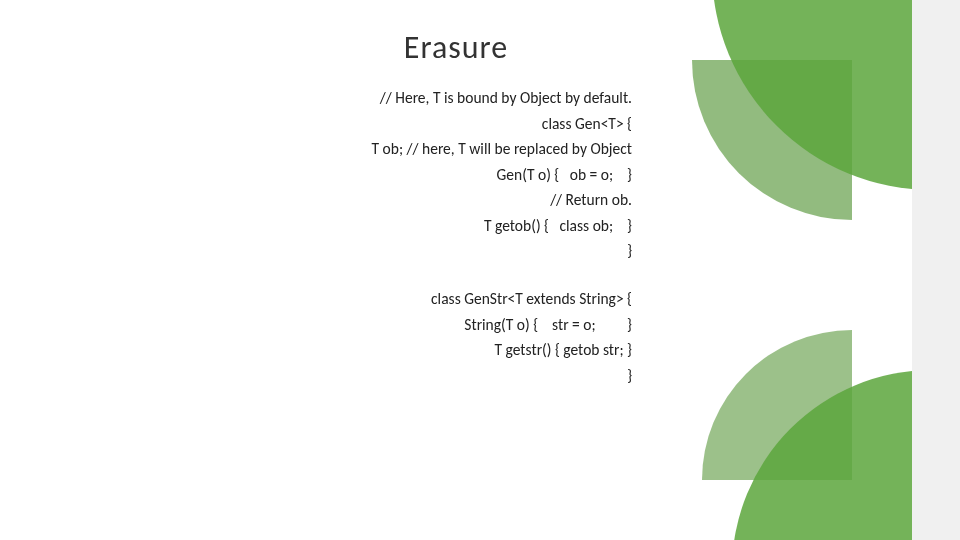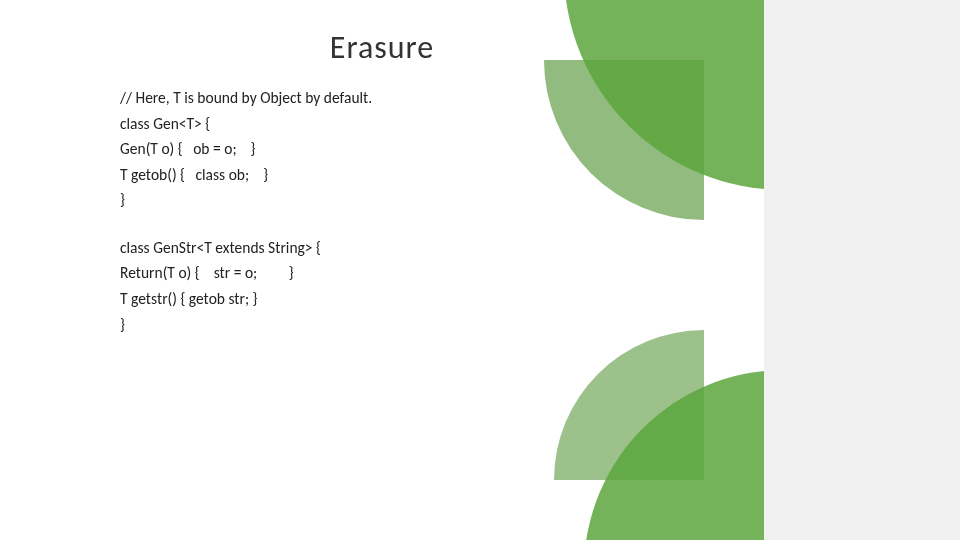--- a/index.html
+++ b/index.html
@@ -7,21 +7,21 @@
     body {
       width: 960px;
       height: 540px;
       background: #f0f0f0;
       font-family: 'Calibri', 'Arial', sans-serif;
       overflow: hidden;
       position: relative;
     }
 
     .slide {
-      width: 764px;
+      width: 912px;
       height: 540px;
       background: #ffffff;
       position: relative;
       overflow: hidden;
     }
 
     
     .leaf-top-right {
       position: absolute;
       top: -30px;
@@ -84,20 +84,21 @@
 
     .content {
       position: relative;
       z-index: 2;
       padding-left: 120px;
       padding-right: 280px;
       font-size: 15.5px;
       line-height: 1.65;
       color: #222;
       font-family: 'Calibri', 'Arial', sans-serif;
+      text-align: right;
     }
 
     .code-block {
       margin-bottom: 22px;
     }
 
     .code-block p {
       white-space: pre;
       font-family: 'Calibri', 'Arial', sans-serif;
       font-size: 15.5px;
@@ -116,27 +117,29 @@
   <div class="leaf-bottom-right" style="background: rgb(92, 166, 60);"></div>
   <div class="leaf-bottom-right-2" style="background: rgb(74, 142, 42);"></div>
 
   <h1 class="title">Erasure</h1>
 
   <div class="content">
 
     <div class="code-block">
       <p>// Here, T is bound by Object by default.</p>
       <p>class Gen&lt;T&gt; {</p>
+      <p>T ob; // here, T will be replaced by Object</p>
       <p>Gen(T o) {   ob = o;    }</p>
+      <p>// Return ob.</p>
       <p>T getob() {   class ob;    }</p>
       <p>}</p>
     </div>
 
     <div class="code-block">
       <p>class GenStr&lt;T extends String&gt; {</p>
-      <p>Return(T o) {    str = o;         }</p>
+      <p>String(T o) {    str = o;         }</p>
       <p>T getstr() { getob str; }</p>
       <p>}</p>
     </div>
 
   </div>
 
 </div>
 
 </body></html>

